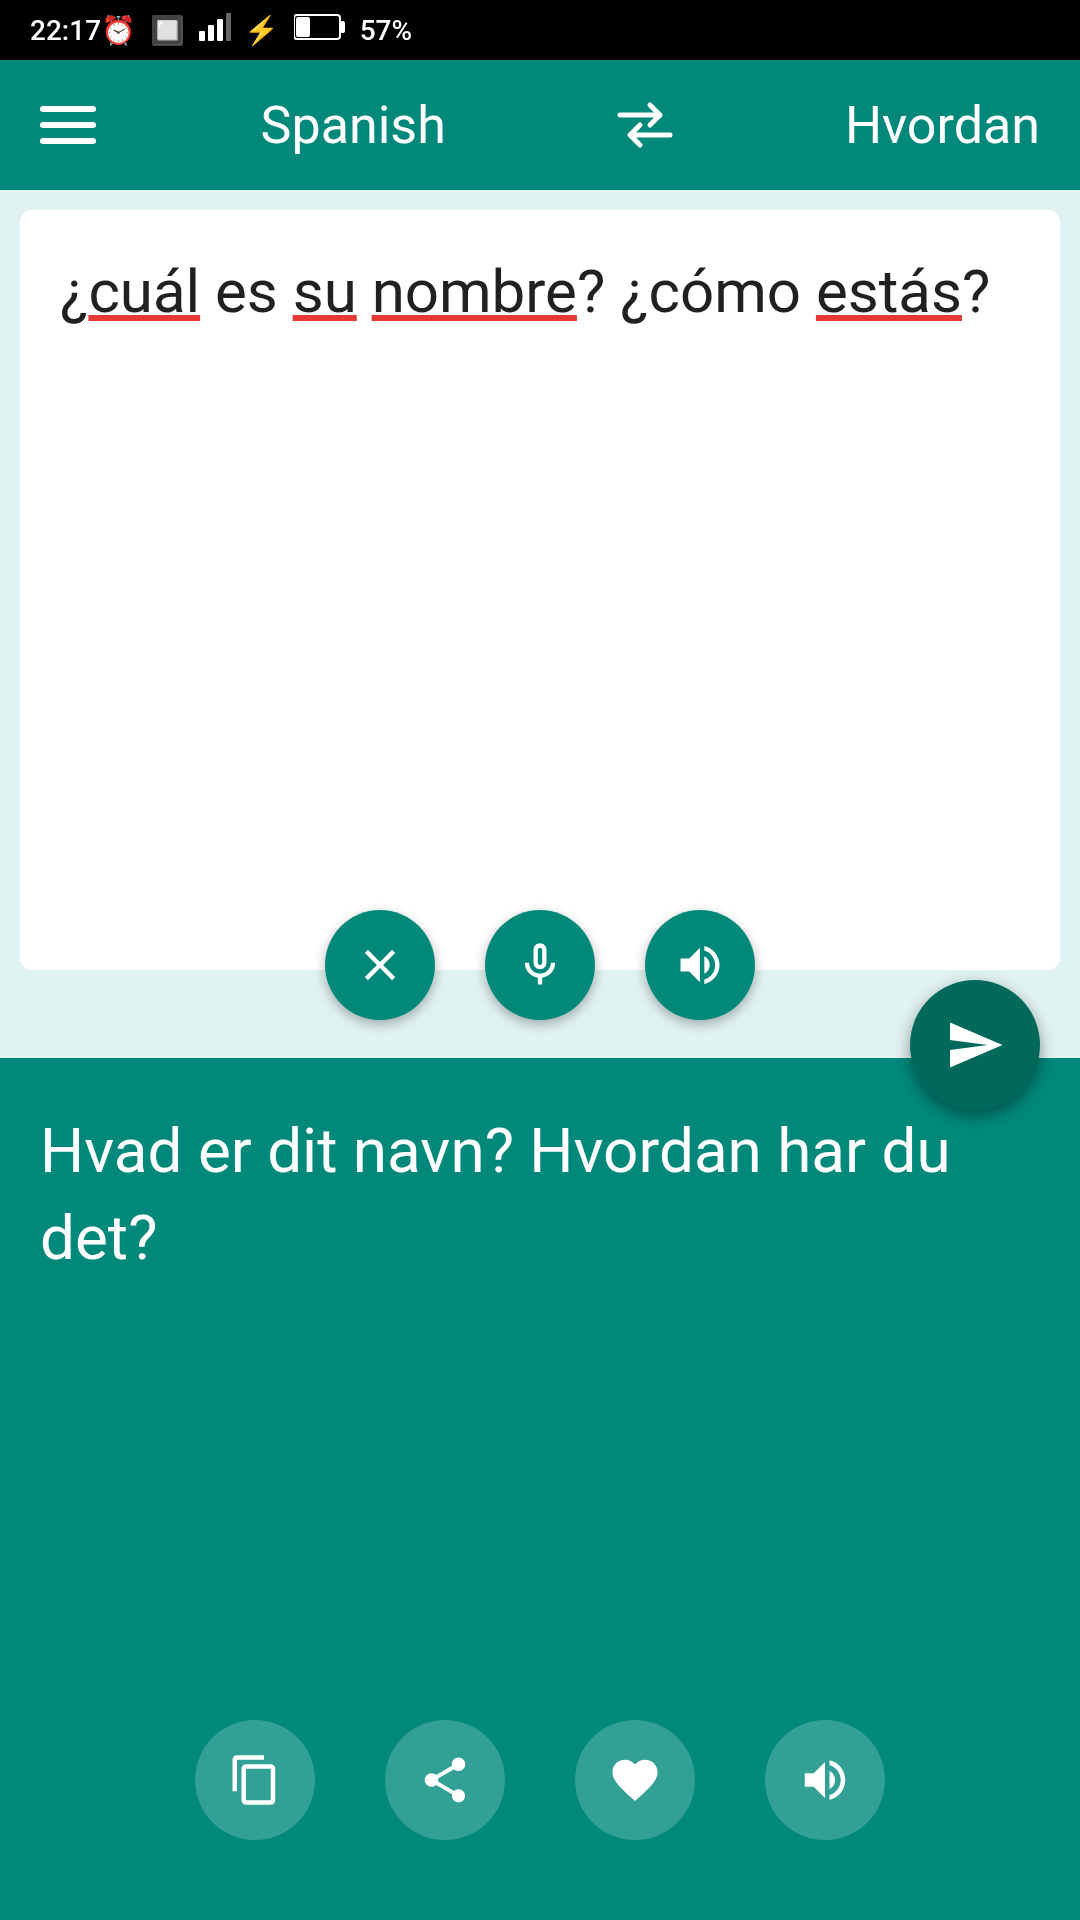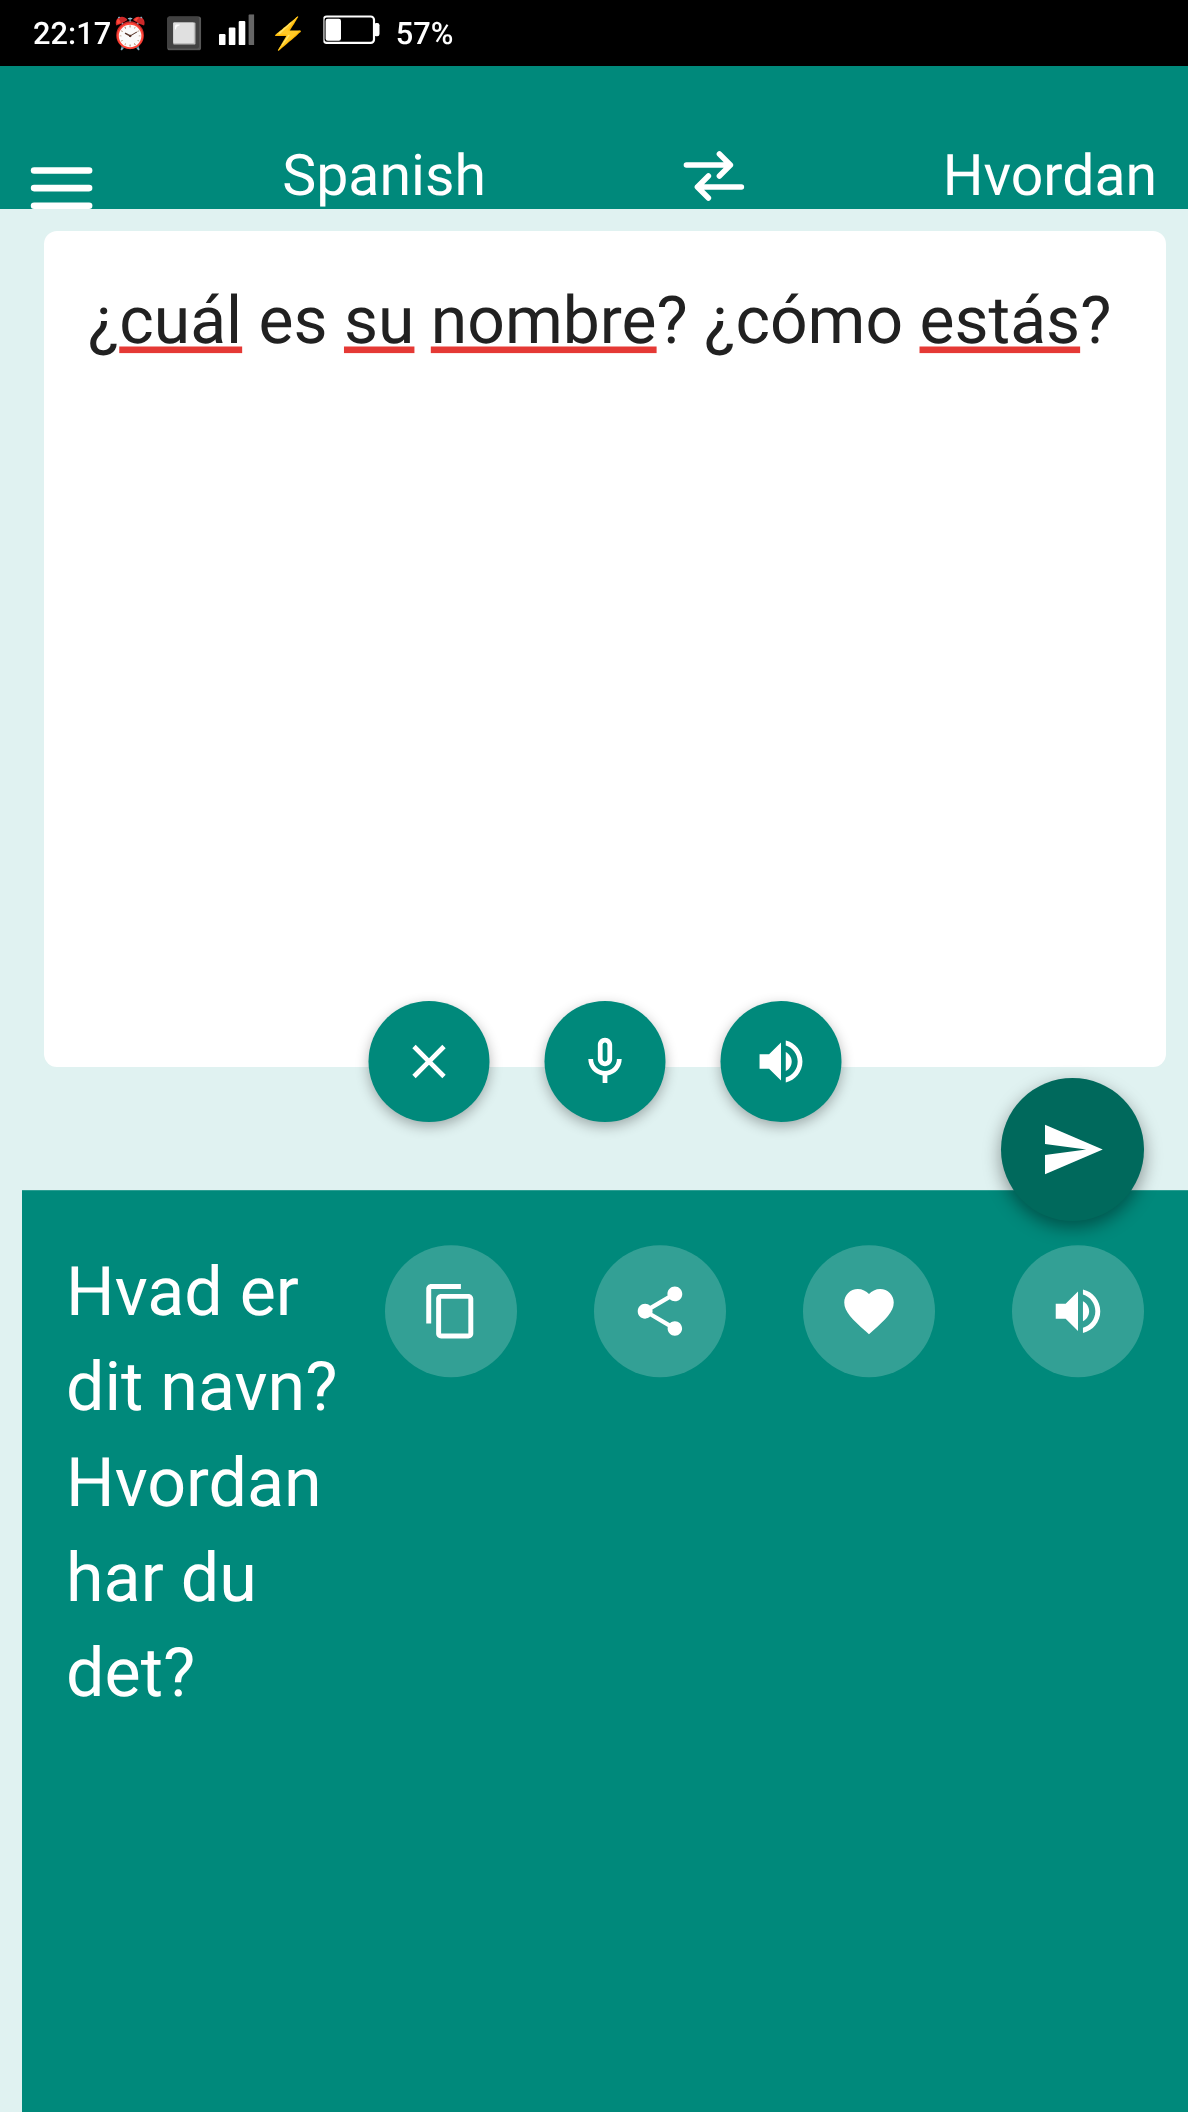--- a/index.html
+++ b/index.html
@@ -32,23 +32,23 @@
       align-items: center;
       gap: 14px;
     }
 
     
     .nav-bar {
       width: 100%;
       height: 130px;
       background: #00897b;
       display: flex;
-      align-items: flex-end;
+      align-items: center;
       justify-content: space-between;
-      padding: 0 28px;
+      padding: 0 40px;
     }
     .nav-menu-icon {
       display: flex;
       flex-direction: column;
       gap: 10px;
       cursor: pointer;
     }
     .nav-menu-icon span {
       display: block;
       width: 56px;
@@ -70,21 +70,20 @@
       align-items: center;
       justify-content: center;
     }
 
     
     .main-content {
       width: 100%;
       height: calc(1920px - 60px - 130px);
       display: flex;
       flex-direction: column;
-      padding-left: 20px;
     }
 
     
     .source-panel {
       background: #fff;
       margin: 20px 20px 0 20px;
       border-radius: 12px;
       padding: 40px 40px 100px 40px;
       position: relative;
       flex: 0 0 auto;
@@ -149,25 +148,25 @@
     .send-btn svg {
       width: 60px;
       height: 60px;
       fill: #fff;
     }
 
     
     .translation-panel {
       background: #00897b;
       flex: 1;
-      margin-top: 112px;
+      margin-top: 88px;
       padding: 50px 40px 40px 40px;
       position: relative;
       display: flex;
-      flex-direction: row;
+      flex-direction: column;
       justify-content: space-between;
     }
     .translation-text {
       font-size: 62px;
       line-height: 1.4;
       color: #fff;
       font-weight: 400;
     }
 
     

